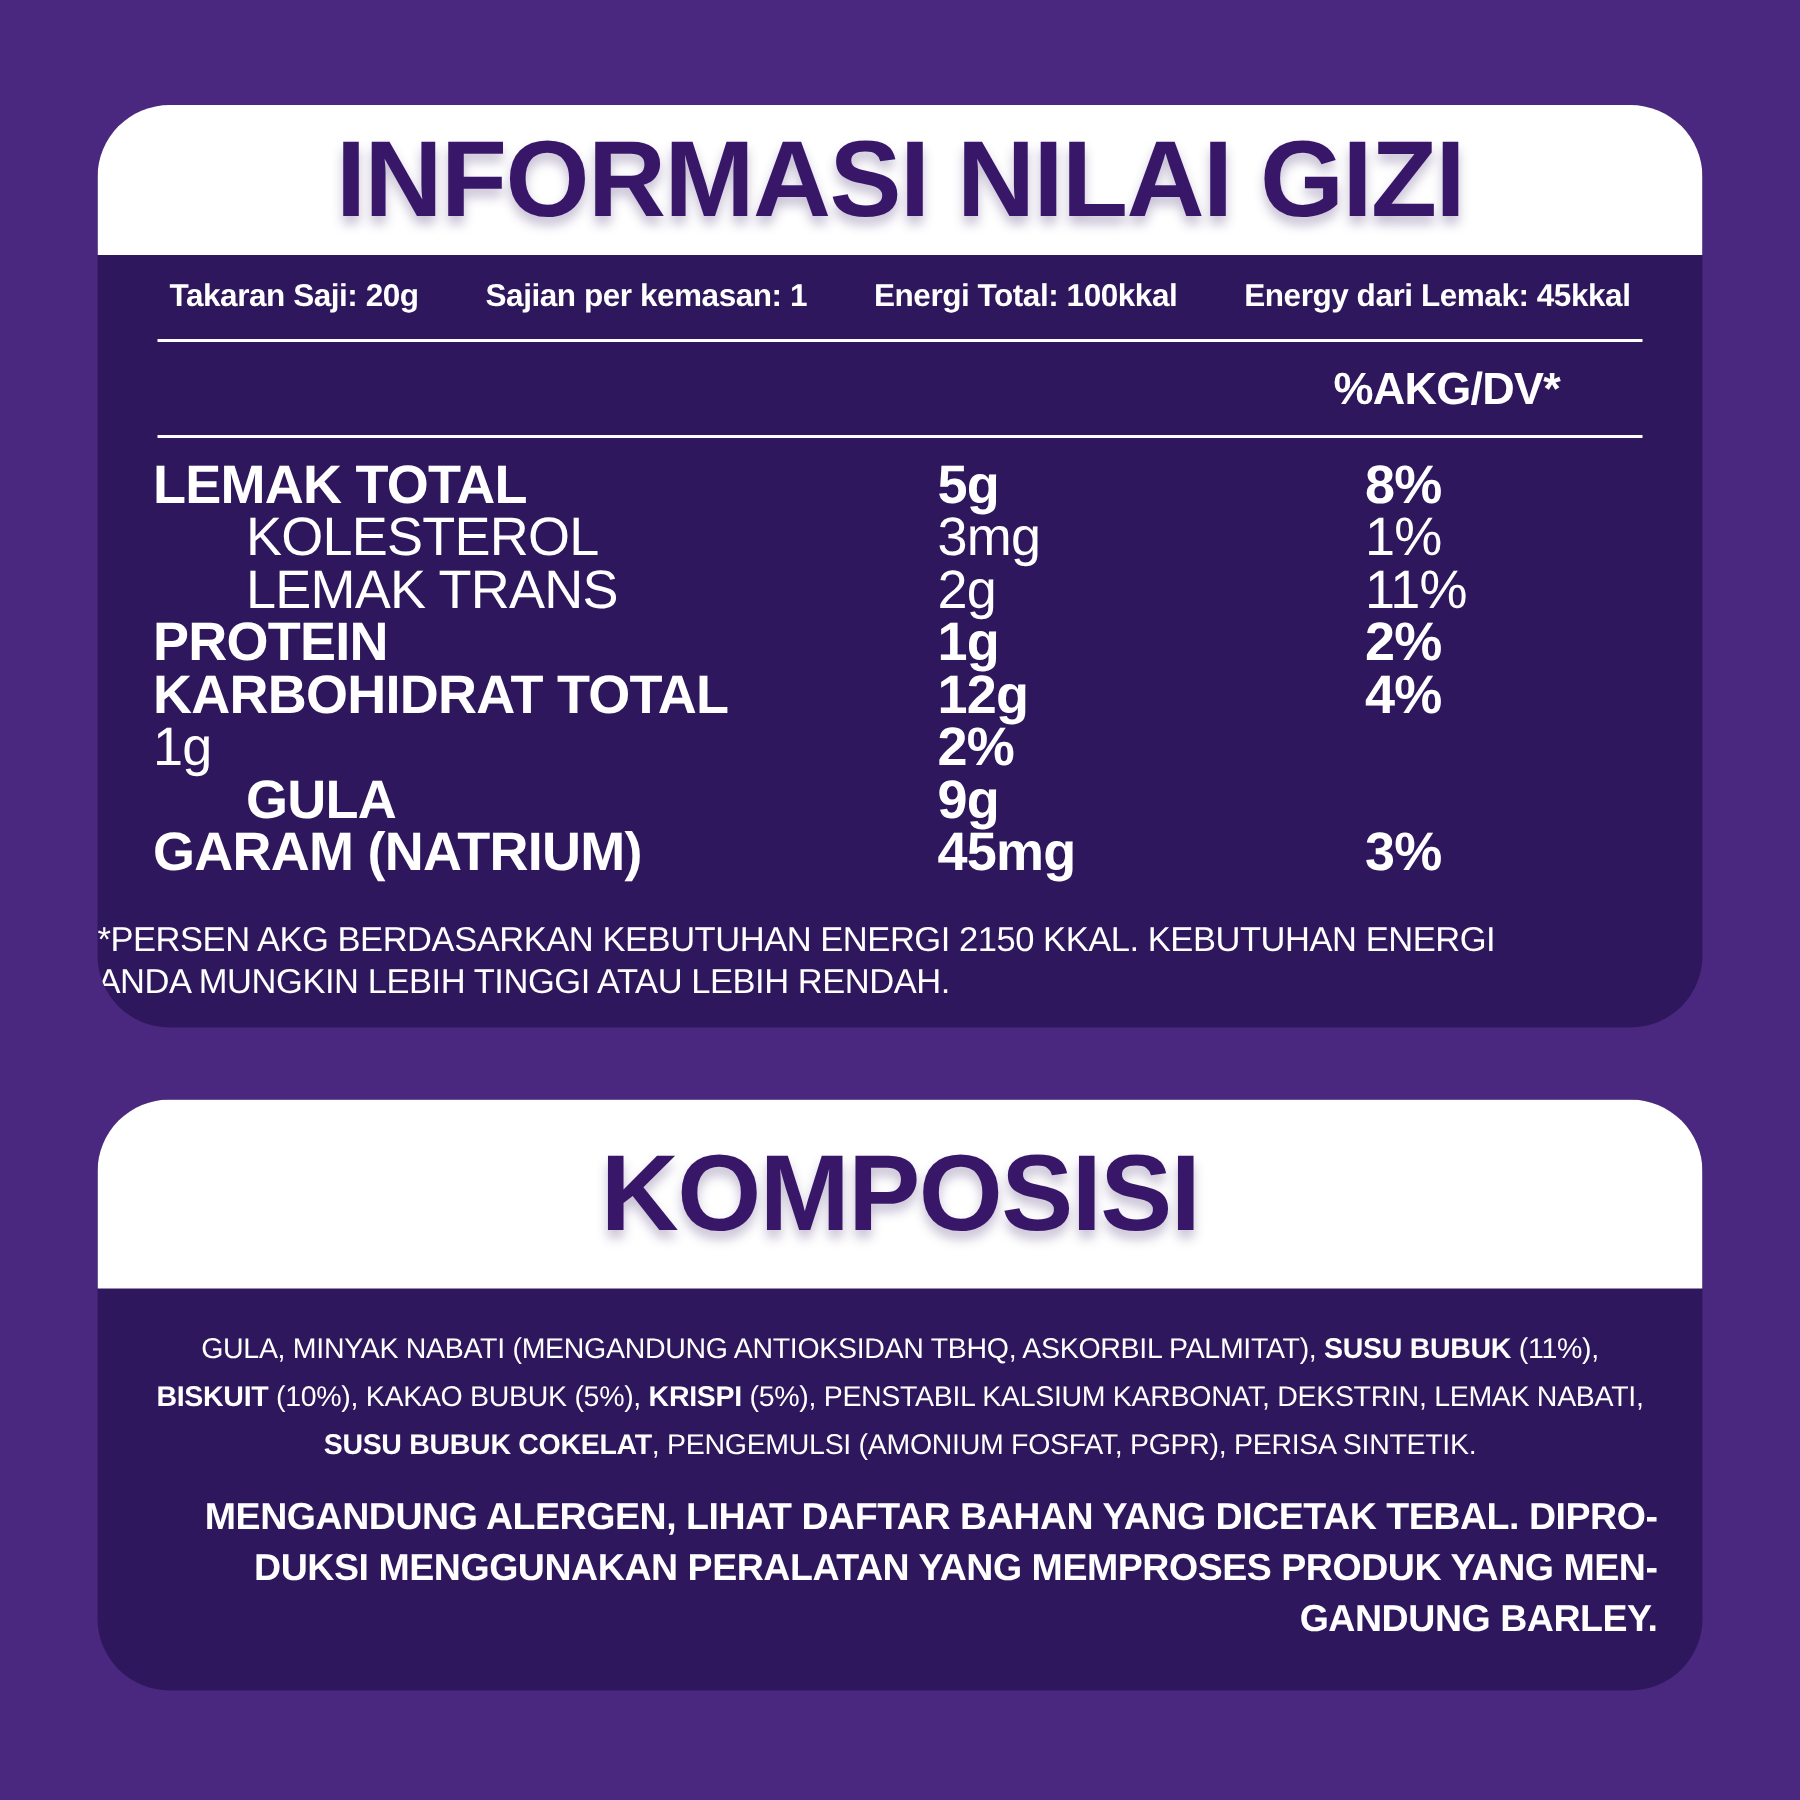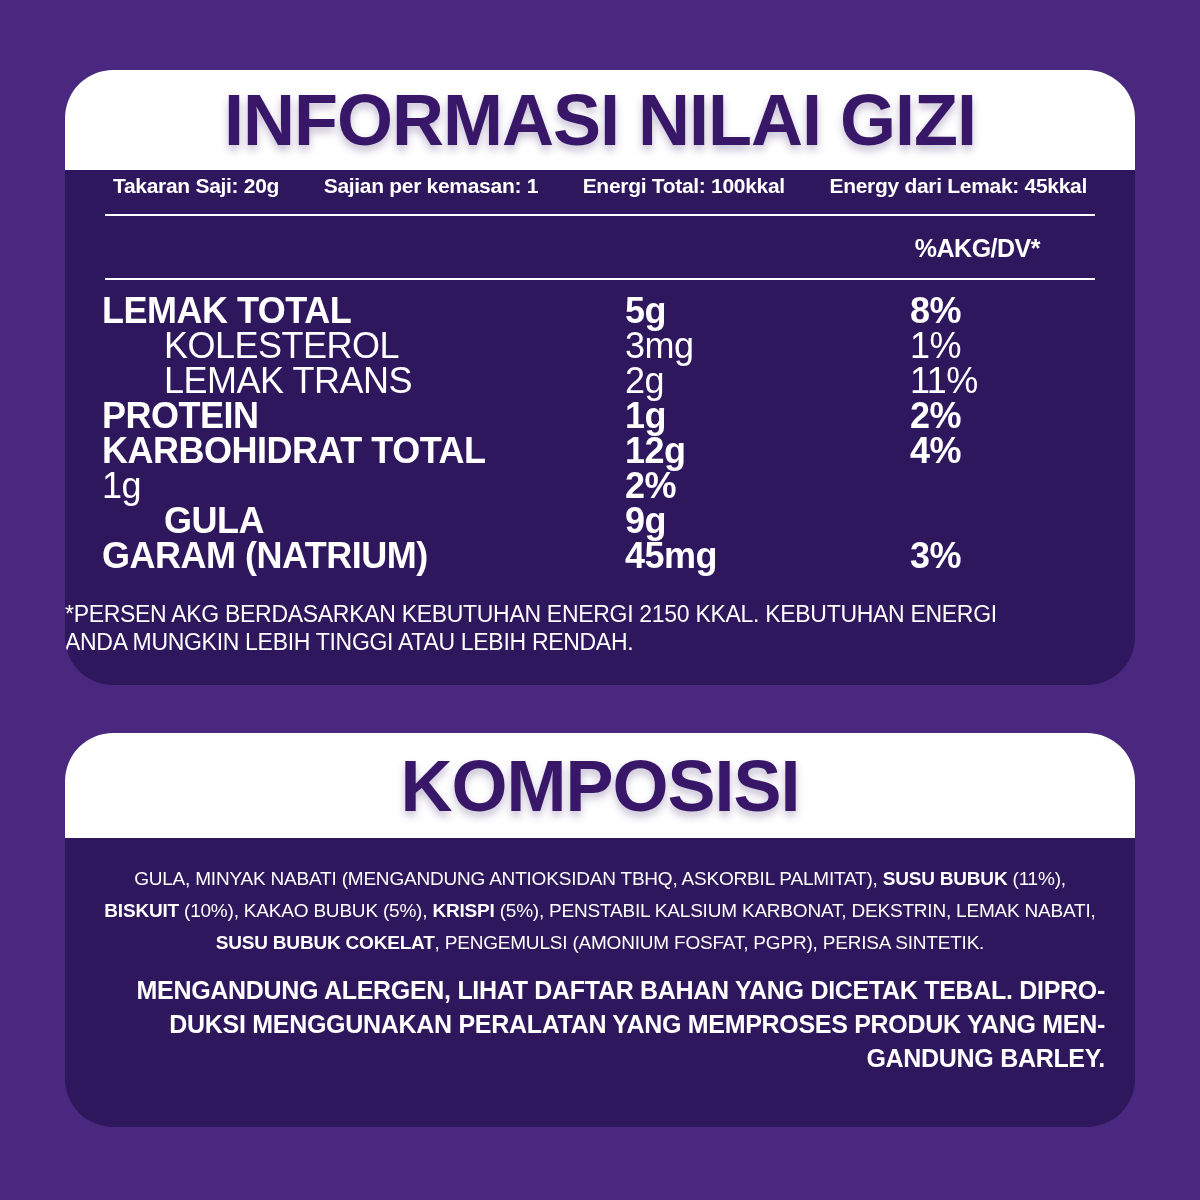--- a/index.html
+++ b/index.html
@@ -36,44 +36,44 @@
     color: var(--heading-text);
     font-weight: bold;
     font-size: 72px;
     letter-spacing: -1px;
     text-shadow: 0 5px 8px rgba(46,23,92,0.28);
     white-space: nowrap;
   }
   #nutrition-card { top: 70px; height: 615px; }
   #nutrition-card .card-header { height: 100px; }
   #composition-card { top: 733px; height: 394px; }
-  #composition-card .card-header { height: 105px; }
+  #composition-card .card-header { height: 126px; }
 
   .serving-row {
-    margin: 4px 48px 0 48px;
+    margin: 16px 48px 0 48px;
     display: flex;
     justify-content: space-between;
     align-items: center;
     font-size: 21px;
     font-weight: bold;
     letter-spacing: -0.3px;
     white-space: nowrap;
   }
   .rule {
     border: none;
     border-top: 2px solid #FFFFFF;
     margin: 0 40px;
   }
   .rule-1 { margin-top: 16px; }
   .rule-2 { margin-top: 13px; }
   .dv-header {
     margin-top: 15px;
     text-align: right;
     padding-right: 95px;
-    font-size: 25px;
+    font-size: 30px;
     font-weight: bold;
     line-height: 34px;
     letter-spacing: -0.5px;
   }
   .rows { margin-top: 10px; }
   .nutrient-row {
     display: grid;
     grid-template-columns: 523px 285px 160px;
     align-items: center;
     height: 35px;

